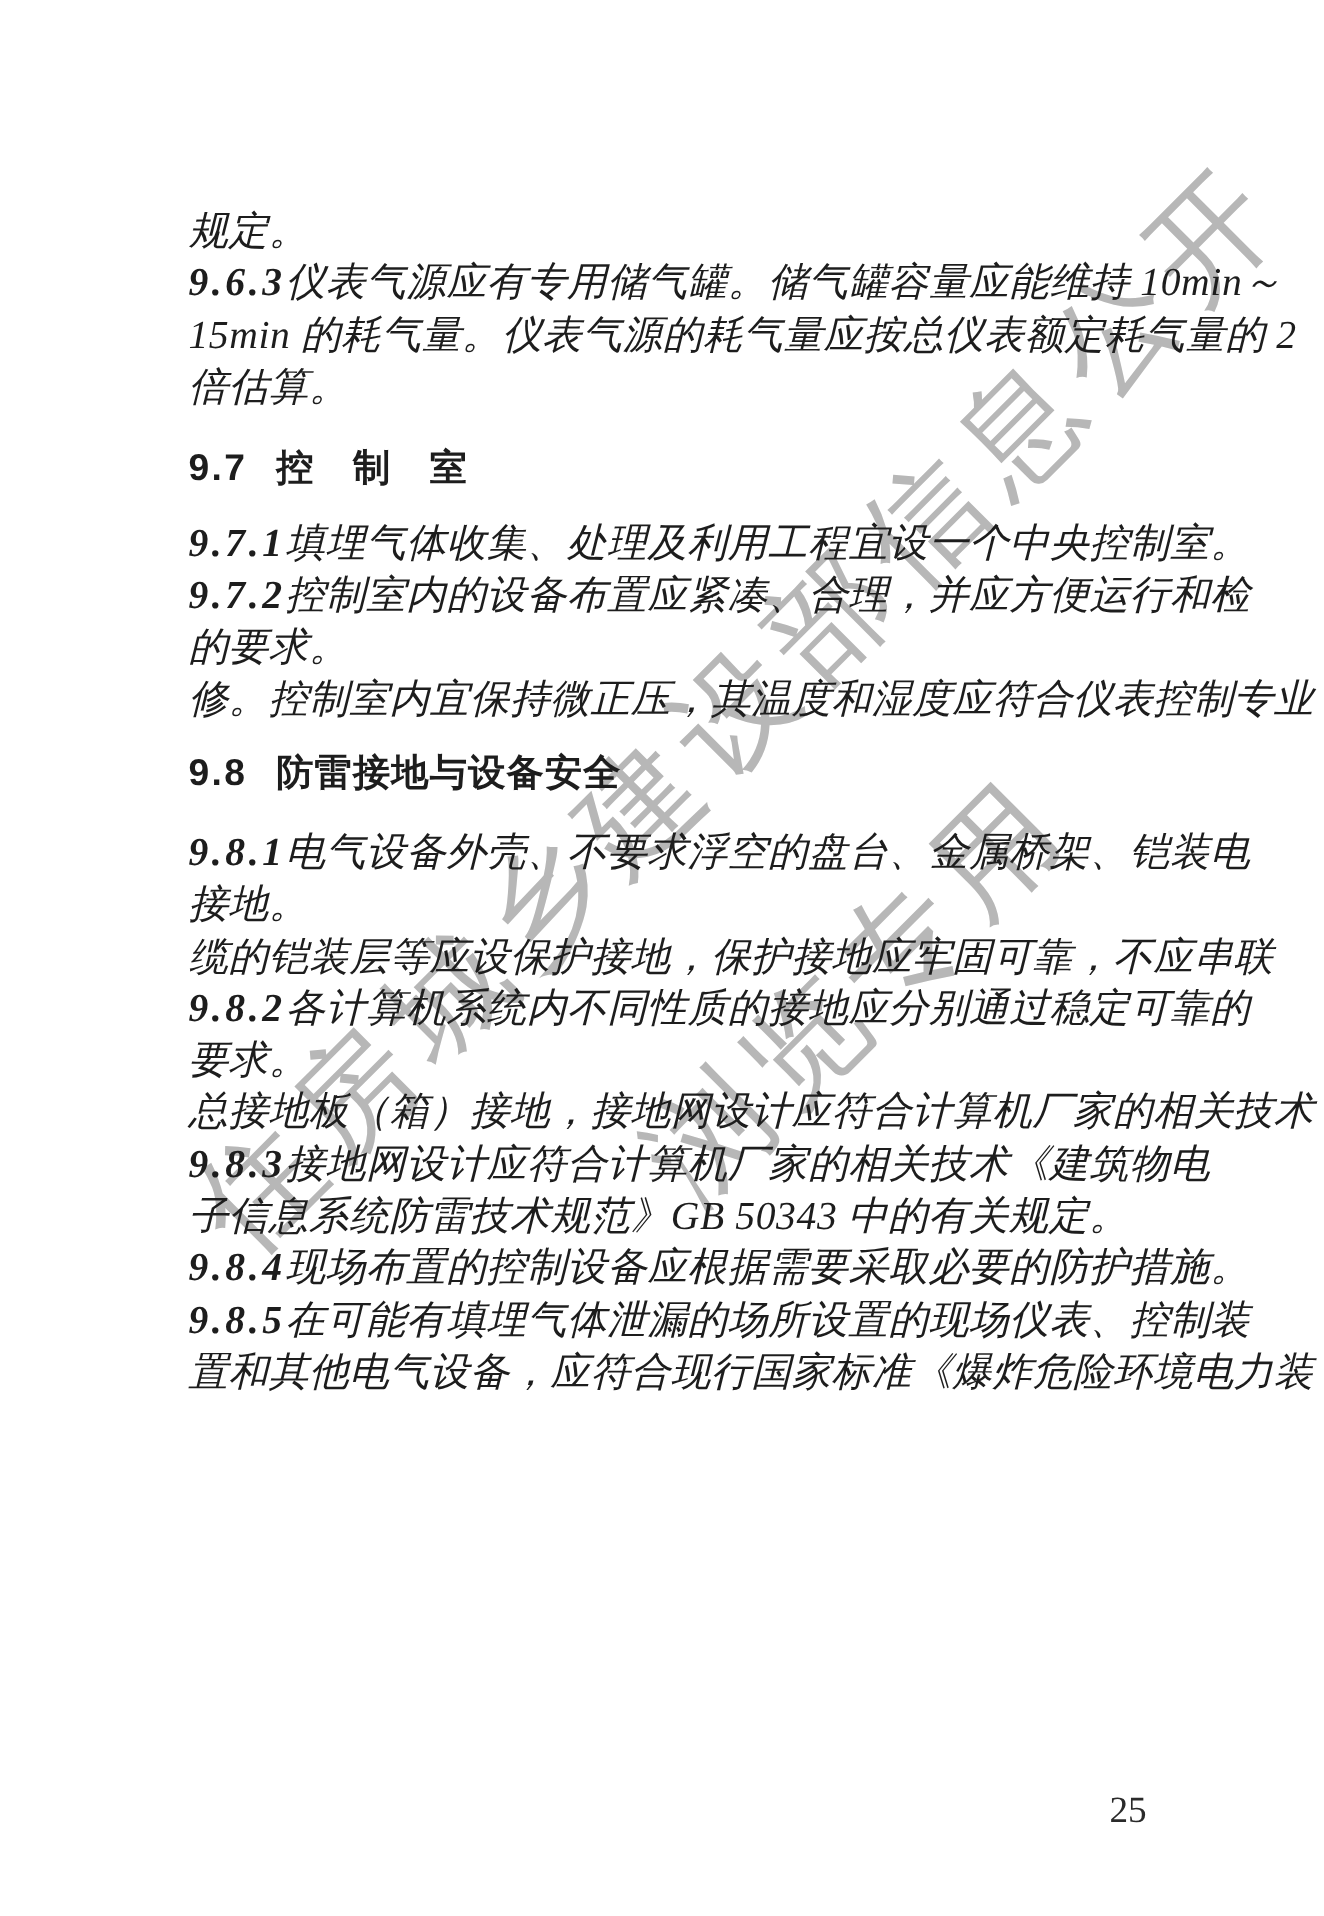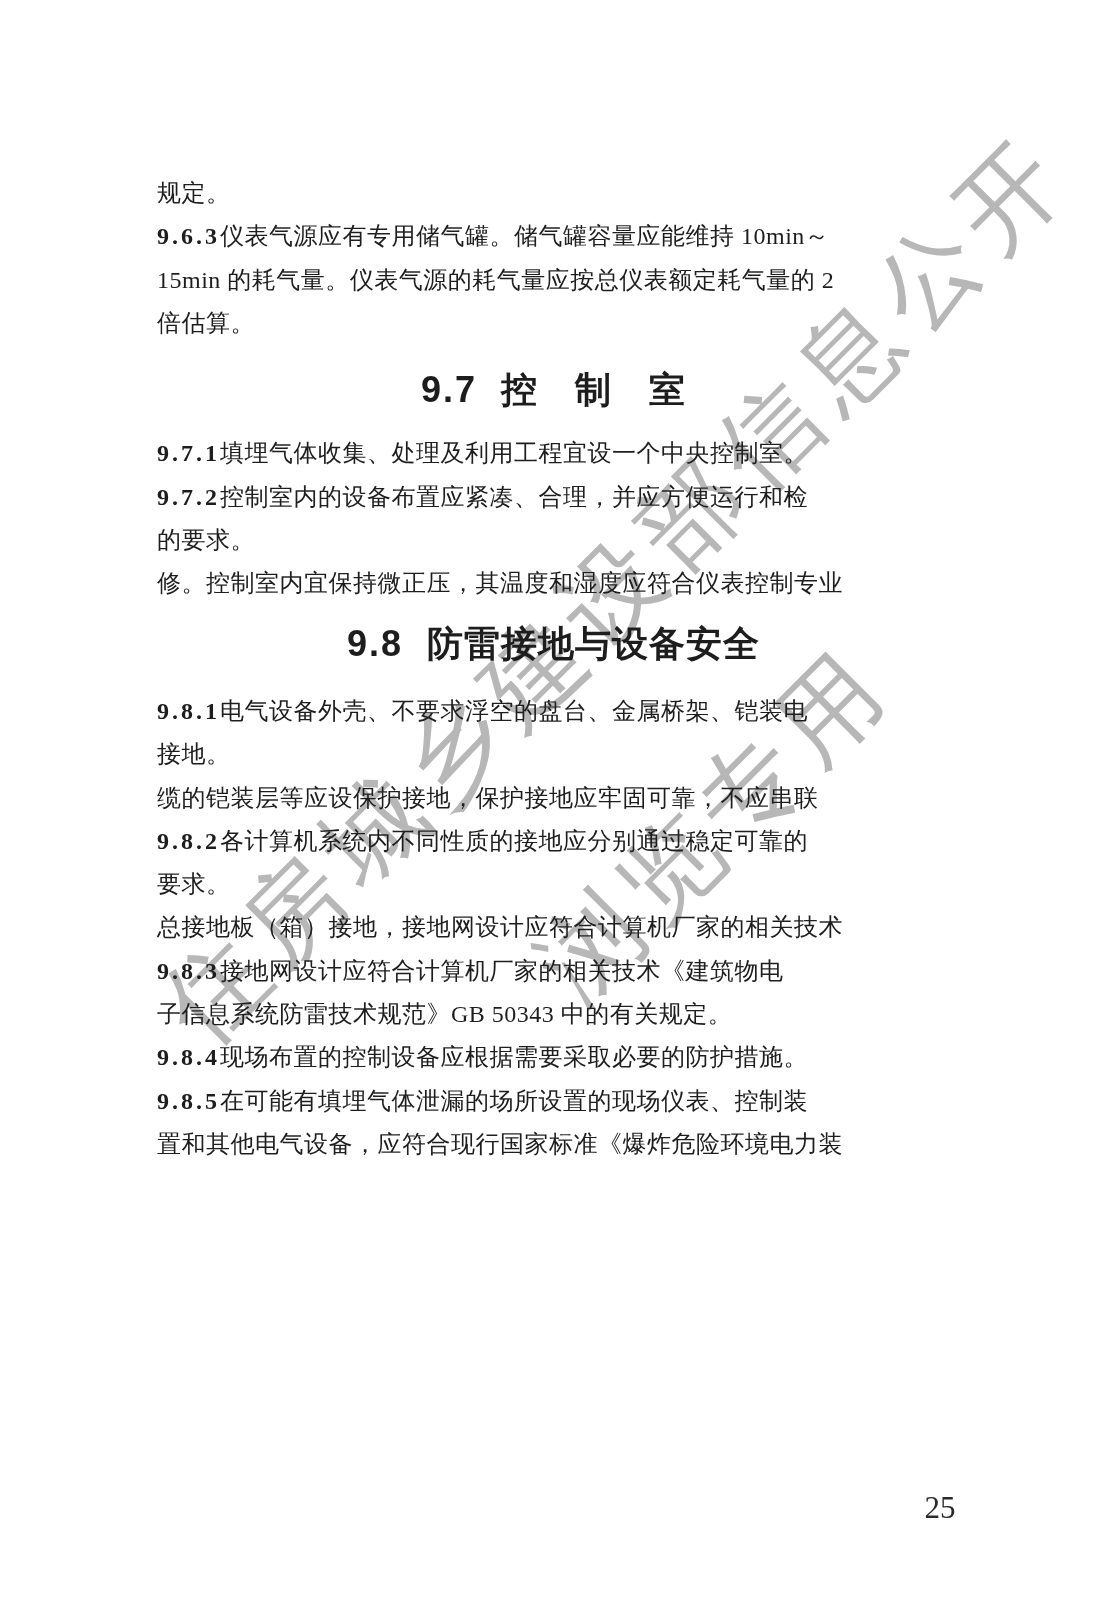--- a/index.html
+++ b/index.html
@@ -27,35 +27,35 @@
   #wm2 { left:491px; top:770px; width:448px;  height:110px; line-height:110px; transform:rotate(-45deg); }
 
   
   .content {
     position:absolute;
     left:157px; top:172px;
     width:793px;
     z-index:2;
   }
   .line {
-    font-size:24px;
+    font-size:33px;
     line-height:43.3px;
     height:43.3px;
     white-space:nowrap;
     letter-spacing:0.5px;
+    font-style:italic;
   }
   .num {
     font-weight:bold;
     letter-spacing:3px;
   }
   .heading {
-    text-align:center;
     font-family:"Liberation Sans", sans-serif;
     font-weight:bold;
-    font-size:36px;
+    font-size:31px;
     height:43.3px;
     line-height:43.3px;
     letter-spacing:1px;
     white-space:nowrap;
   }
   .heading .num { margin-right:24px; letter-spacing:2px; }
   .h97 { margin:23px 0 21px 0; }
   .h98 { margin:16px 0 25px 0; }
 
   .page-number {

